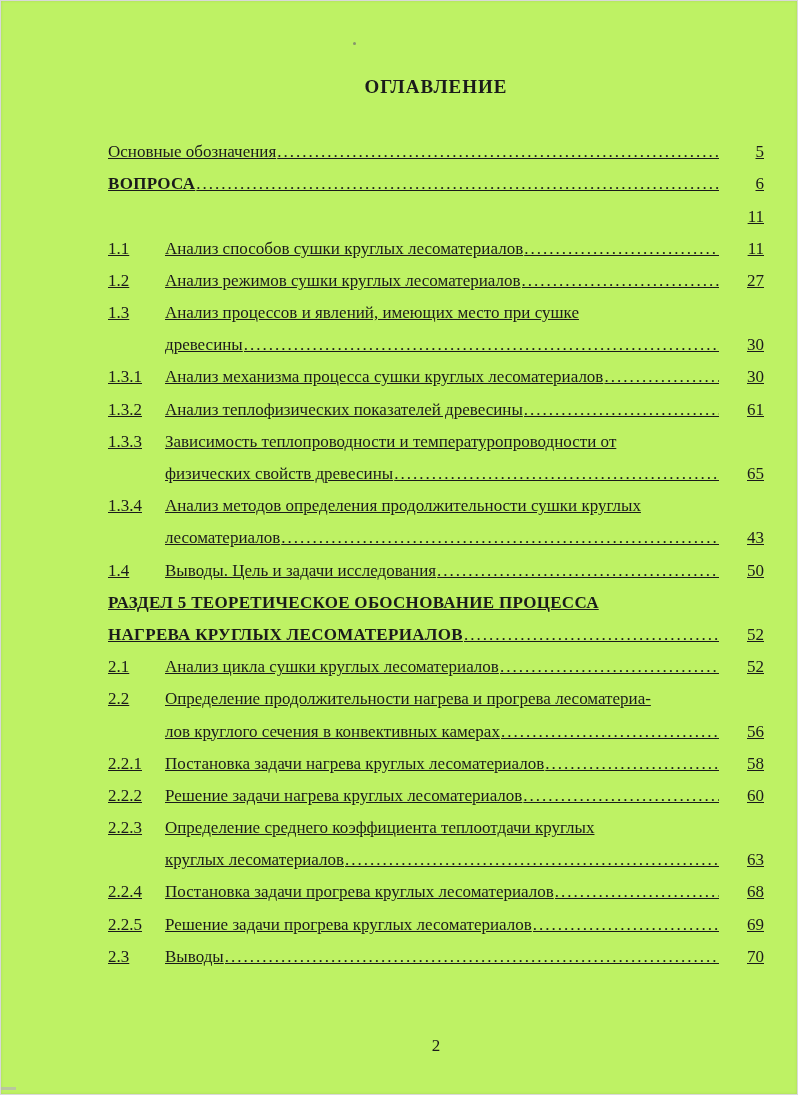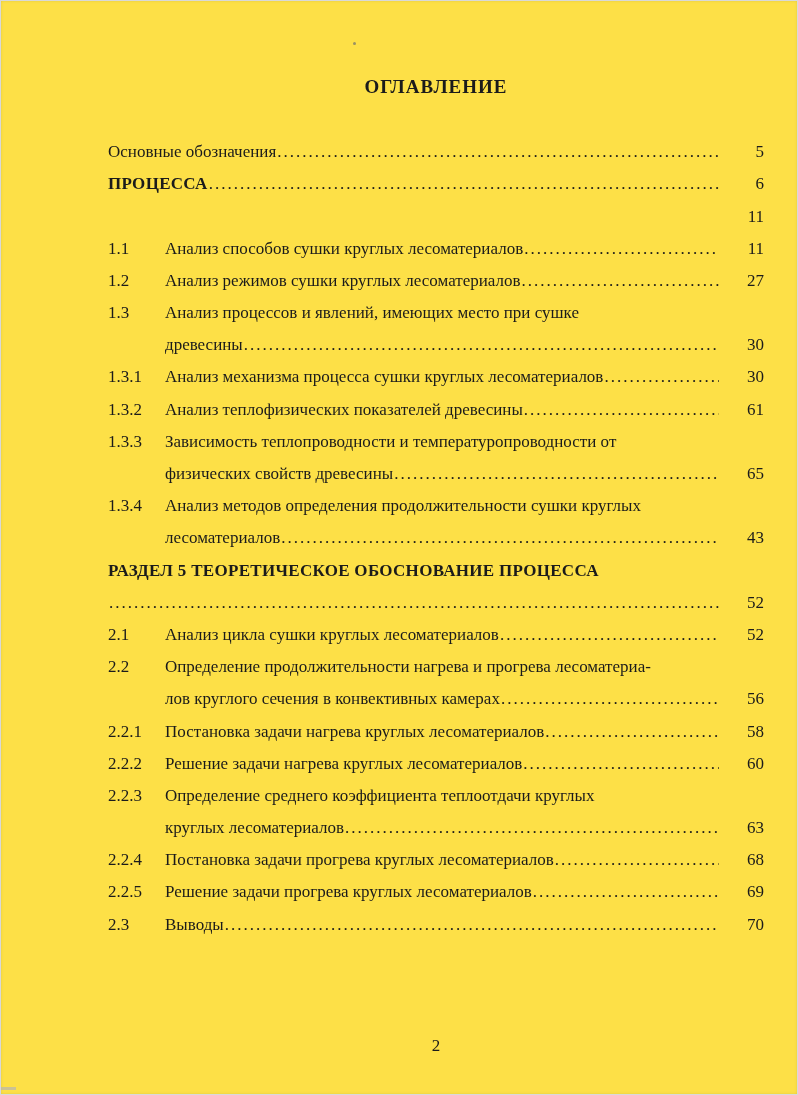--- a/index.html
+++ b/index.html
@@ -1,20 +1,20 @@
 <!DOCTYPE html>
 <html><head>
 <meta charset="utf-8">
 <style>
   html, body { margin: 0; padding: 0; background: #ffffff; }
   .page {
     position: relative;
     width: 798px;
     height: 1095px;
-    background: #fde047;
+    background: #bef264;
     color: #1b1b1b;
     font-family: "Liberation Serif", "DejaVu Serif", serif;
     font-size: 17px;
     overflow: hidden;
     box-sizing: border-box;
     border: 1px solid #d9d9d9;
     box-shadow: inset 0 0 3px rgba(0,0,0,0.10);
   }
   .content { padding: 0 33px 0 107px; }
   .doc-title {
@@ -24,20 +24,21 @@
     font-size: 19px;
     letter-spacing: 1px;
     line-height: 24px;
   }
   .toc { margin-top: 30px; }
   .line {
     display: flex;
     align-items: flex-end;
     height: 32.2px;
     line-height: 1.12;
+    text-decoration: underline;
   }
   .line.bold .text { font-weight: bold; letter-spacing: 0.3px; }
   .num { flex: 0 0 57px; }
   .text { flex: 0 1 auto; white-space: nowrap; }
   .leader {
     flex: 1 1 auto;
     overflow: hidden;
     white-space: nowrap;
     margin: 0 3px 0 1px;
     font-weight: normal;
@@ -85,21 +86,21 @@
   <div class="content">
     <div class="doc-title">ОГЛАВЛЕНИЕ</div>
 
     <div class="toc">
         <div class="line">
           <span class="text">Основные обозначения</span>
           <span class="leader dotted"></span>
           <span class="pg">5</span>
         </div>
         <div class="line bold">
-          <span class="text">ПРОЦЕССА</span>
+          <span class="text">ВОПРОСА</span>
           <span class="leader dotted"></span>
           <span class="pg">6</span>
         </div>
         <div class="line bold">
           <span class="leader"></span>
           <span class="pg">11</span>
         </div>
         <div class="line">
           <span class="num">1.1</span>
           <span class="text">Анализ способов сушки круглых лесоматериалов</span>
@@ -147,24 +148,31 @@
         <div class="line">
           <span class="num">1.3.4</span>
           <span class="text">Анализ методов определения продолжительности сушки круглых</span>
         </div>
         <div class="line">
           <span class="num"></span>
           <span class="text">лесоматериалов</span>
           <span class="leader dotted"></span>
           <span class="pg">43</span>
         </div>
+        <div class="line">
+          <span class="num">1.4</span>
+          <span class="text">Выводы. Цель и задачи исследования</span>
+          <span class="leader dotted"></span>
+          <span class="pg">50</span>
+        </div>
         <div class="line bold">
           <span class="text">РАЗДЕЛ 5 ТЕОРЕТИЧЕСКОЕ ОБОСНОВАНИЕ ПРОЦЕССА</span>
         </div>
         <div class="line bold">
+          <span class="text">НАГРЕВА КРУГЛЫХ ЛЕСОМАТЕРИАЛОВ</span>
           <span class="leader dotted"></span>
           <span class="pg">52</span>
         </div>
         <div class="line">
           <span class="num">2.1</span>
           <span class="text">Анализ цикла сушки круглых лесоматериалов</span>
           <span class="leader dotted"></span>
           <span class="pg">52</span>
         </div>
         <div class="line">

